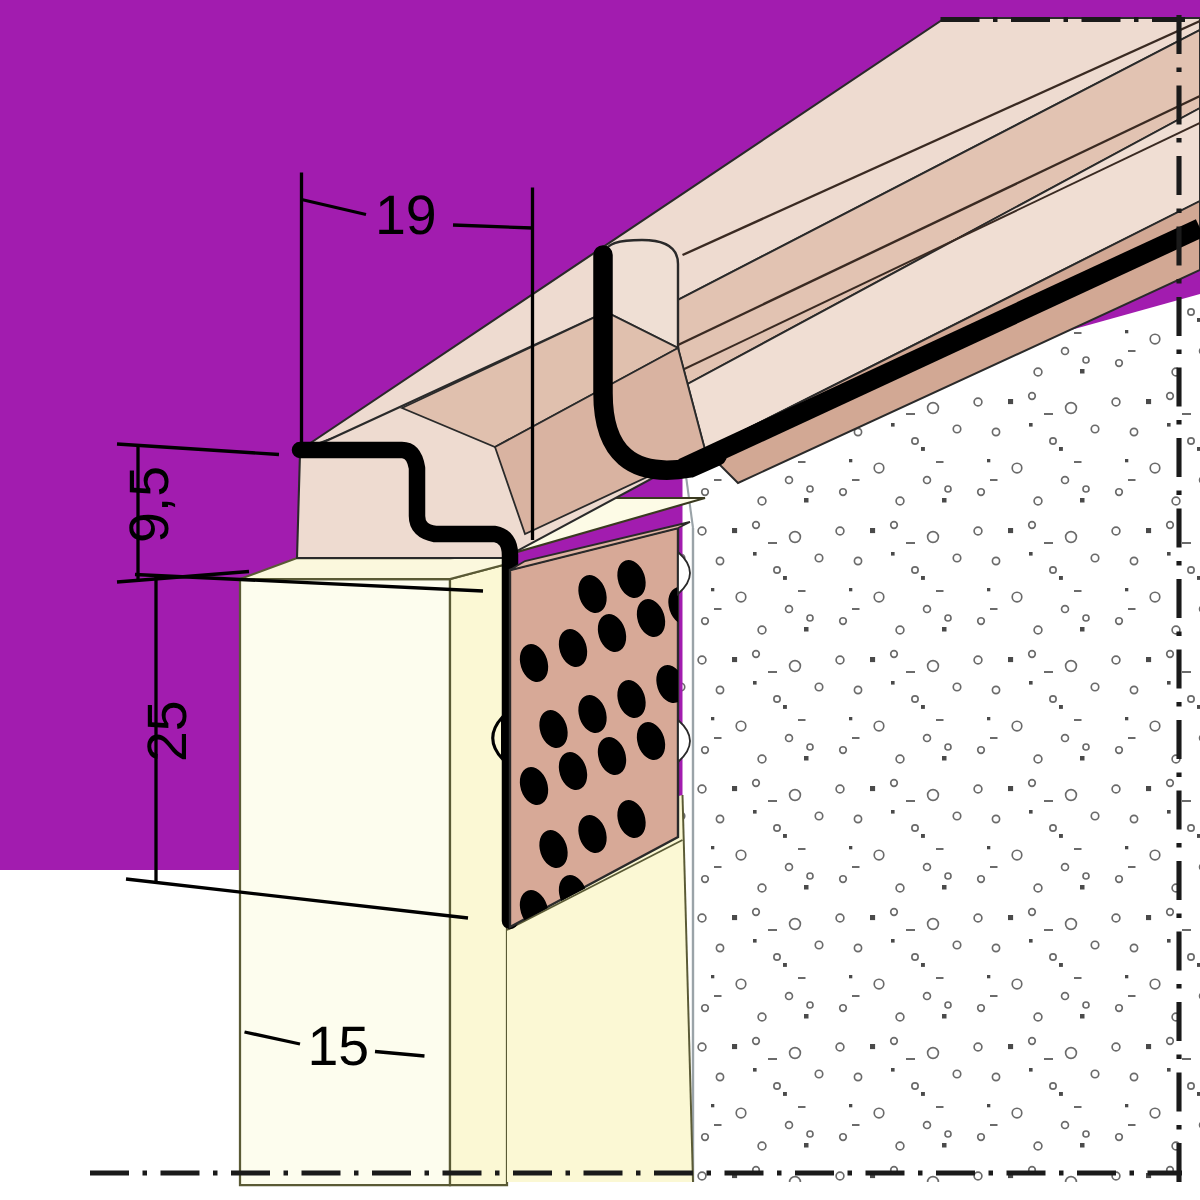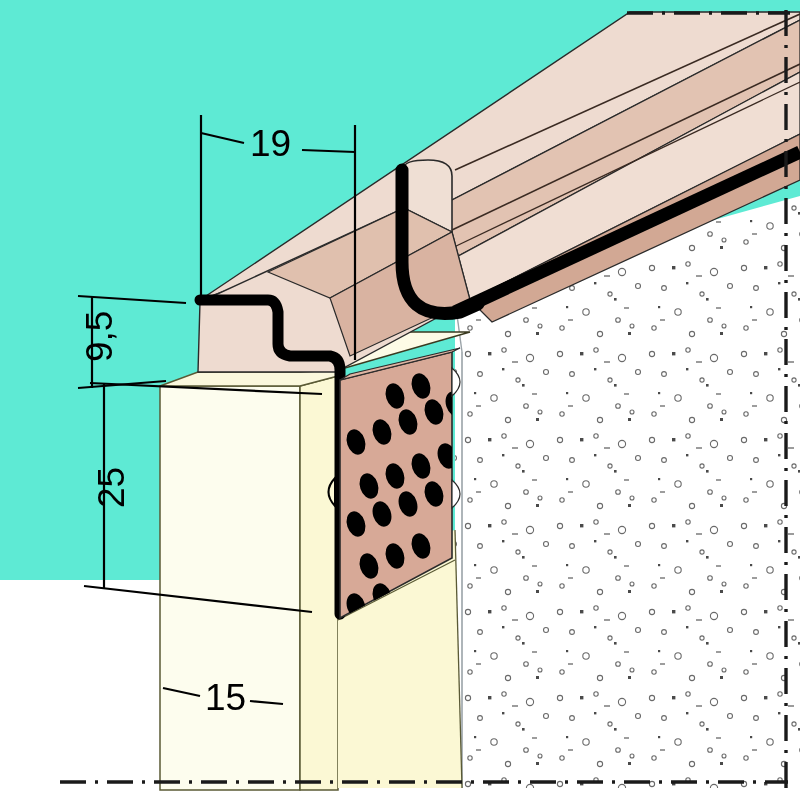--- a/index.html
+++ b/index.html
@@ -10,21 +10,21 @@
   body {
     width: 800px;
     height: 800px;
     font-family: "Liberation Sans", sans-serif;
     overflow: hidden;
   }
   #drawing-root {
     position: relative;
     width: 800px;
     height: 580px;
-    background: #5eead4;
+    background: #a21caf;
   }
   svg.tech-drawing {
     display: block;
     width: 800px;
     height: 800px;
   }
   .dim-text {
     font-family: "Liberation Sans", sans-serif;
     font-size: 37px;
     fill: #000000;

